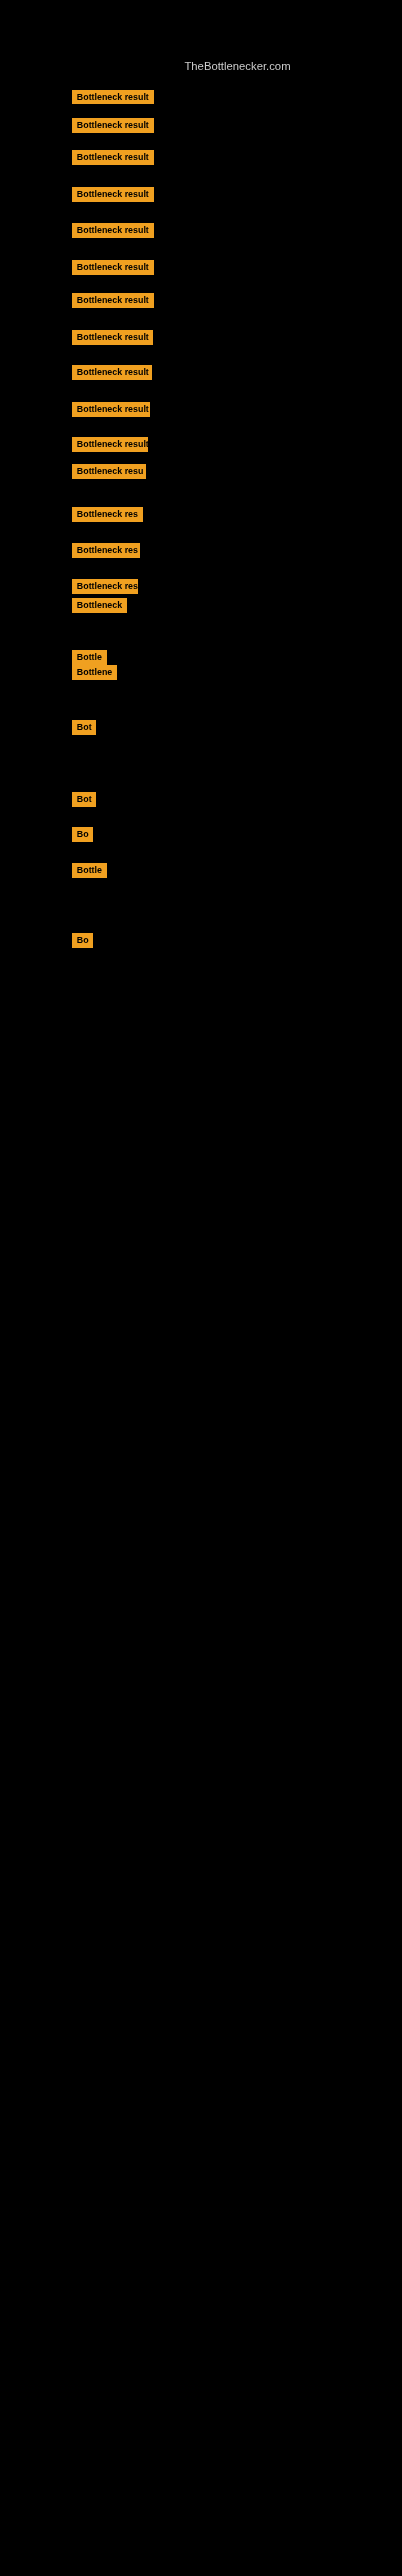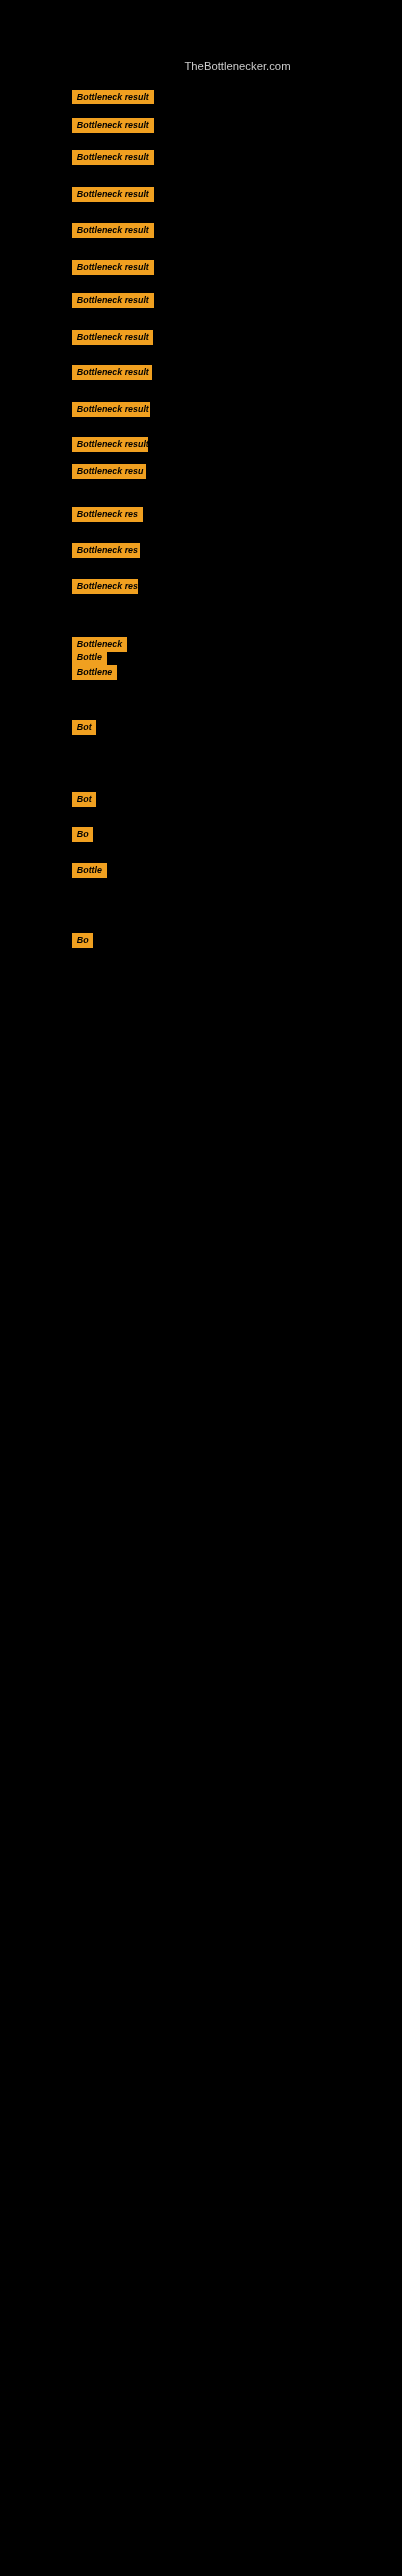--- a/index.html
+++ b/index.html
@@ -28,21 +28,20 @@
       background-color: #f0a020;
       color: #000;
       font-size: 8.9px;
       font-weight: bold;
       padding: 2.4px 4.8px;
       display: inline-block;
       position: absolute;
       left: 0;
       white-space: nowrap;
       overflow: hidden;
-      font-style: italic;
     }
   </style>
 </head>
 <body>
 
 <div class="site-title">
   <span>TheBottlenecker.com</span>
 </div>
 
 <div id="badges-container" style="position:relative; width:403px; height:2576px;">
@@ -54,21 +53,21 @@
     <div class="bottleneck-badge" style="top: 188px; max-width: 85px;">Bottleneck result</div>
     <div class="bottleneck-badge" style="top: 221px; max-width: 83px;">Bottleneck result</div>
     <div class="bottleneck-badge" style="top: 258px; max-width: 81px;">Bottleneck result</div>
     <div class="bottleneck-badge" style="top: 293px; max-width: 80px;">Bottleneck result</div>
     <div class="bottleneck-badge" style="top: 330px; max-width: 78px;">Bottleneck result</div>
     <div class="bottleneck-badge" style="top: 365px; max-width: 76px;">Bottleneck result</div>
     <div class="bottleneck-badge" style="top: 392px; max-width: 74px;">Bottleneck resu</div>
     <div class="bottleneck-badge" style="top: 435px; max-width: 71px;">Bottleneck res</div>
     <div class="bottleneck-badge" style="top: 471px; max-width: 68px;">Bottleneck res</div>
     <div class="bottleneck-badge" style="top: 507px; max-width: 66px;">Bottleneck res</div>
-    <div class="bottleneck-badge" style="top: 565px; max-width: 63px;">Bottleneck</div>
+    <div class="bottleneck-badge" style="top: 526px; max-width: 63px;">Bottleneck</div>
     <div class="bottleneck-badge" style="top: 578px; max-width: 58px;">Bottle</div>
     <div class="bottleneck-badge" style="top: 593px; max-width: 55px;">Bottlene</div>
     <div class="bottleneck-badge" style="top: 648px; max-width: 48px;">Bot</div>
     <div class="bottleneck-badge" style="top: 720px; max-width: 44px;">Bot</div>
     <div class="bottleneck-badge" style="top: 755px; max-width: 36px;">Bo</div>
     <div class="bottleneck-badge" style="top: 791px; max-width: 42px;">Bottle</div>
     <div class="bottleneck-badge" style="top: 861px; max-width: 32px;">Bo</div>
   </div>
 
 

